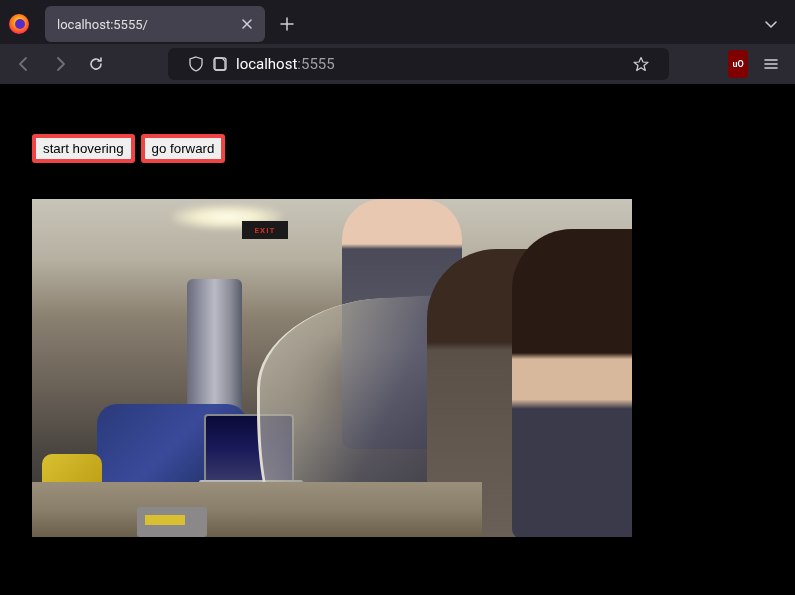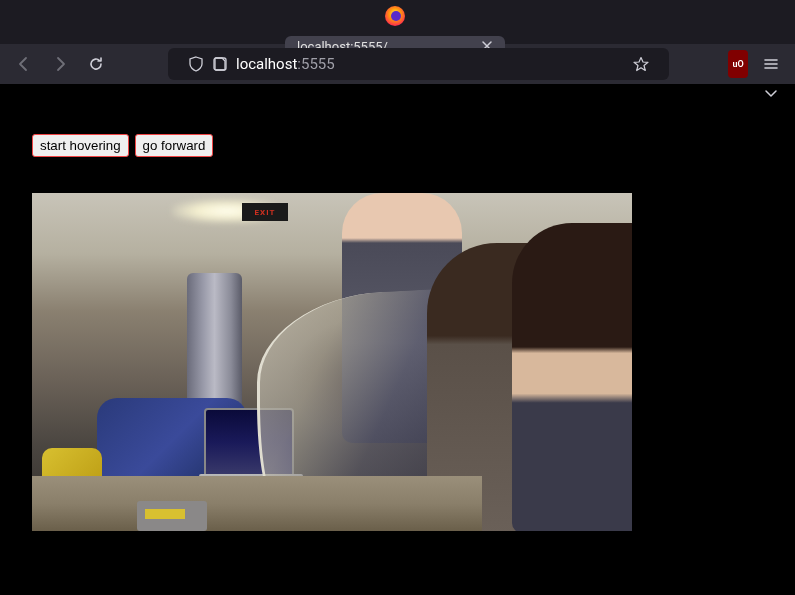--- a/index.html
+++ b/index.html
@@ -18,21 +18,20 @@
     }
 
     
     .tab-bar {
       height: 44px;
       background: #1c1b22;
       display: flex;
       align-items: center;
       padding: 4px 6px 0 1px;
       gap: 8px;
-      flex-direction: column;
     }
 
     .ff-logo {
       width: 28px;
       height: 28px;
       display: flex;
       align-items: center;
       justify-content: center;
       margin-left: 4px;
       margin-right: 4px;
@@ -200,21 +199,21 @@
     .button-row {
       display: flex;
       gap: 6px;
       margin-bottom: 36px;
       margin-top: 18px;
     }
 
     .action-btn {
       background: #efefef;
       color: #000;
-      border: 1px solid #ef4444;
+      border: 4px solid #ef4444;
       padding: 3px 7px;
       font-size: 13.3px;
       font-family: Arial, sans-serif;
       border-radius: 3px;
       cursor: pointer;
     }
 
     .video-box {
       width: 600px;
       height: 338px;
@@ -249,21 +248,21 @@
       top: 80px;
       width: 55px;
       height: 260px;
       background: linear-gradient(90deg, #6a6b7a 0%, #9a9baa 30%, #babac5 50%, #8a8b98 80%, #5a5b68 100%);
       border-radius: 6px;
     }
 
     .exit-sign {
       position: absolute;
       left: 210px;
-      top: 10px;
+      top: 22px;
       width: 46px;
       height: 18px;
       background: #1a1a1a;
       display: flex;
       align-items: center;
       justify-content: center;
       color: #d03020;
       font-size: 8px;
       font-weight: bold;
       letter-spacing: 1px;

